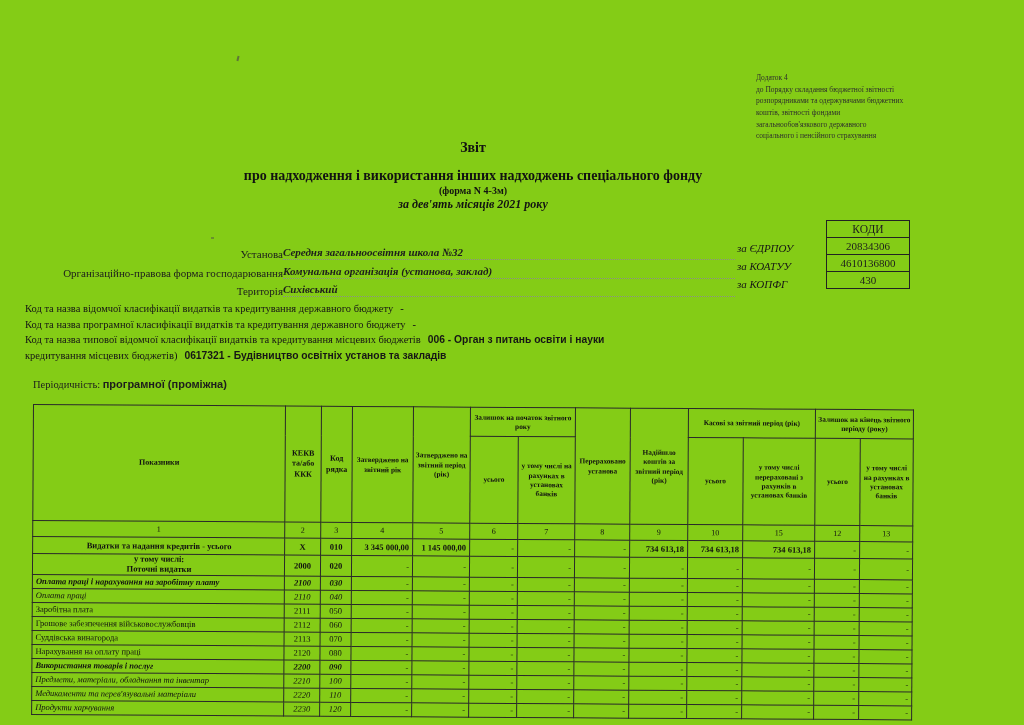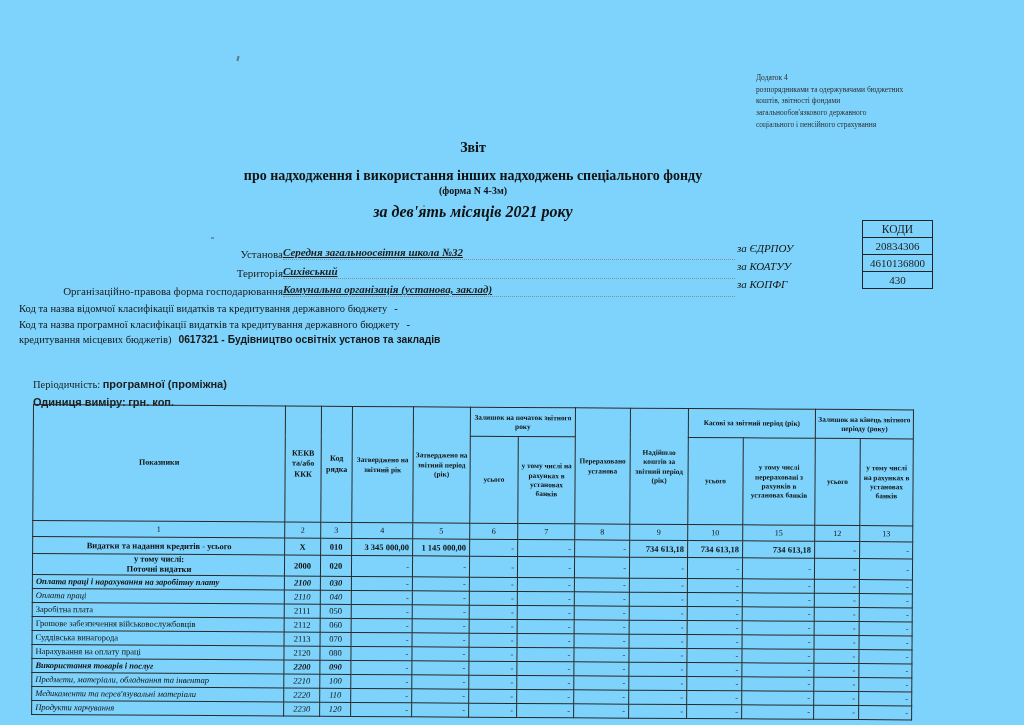--- a/index.html
+++ b/index.html
@@ -3,47 +3,47 @@
 <meta charset="utf-8">
 <style>
   html,body{margin:0;padding:0;}
   body{
     width:1024px;height:725px;
     background:#ffffff;
     font-family:"Liberation Serif", serif;
     color:#1d1d1d;
     overflow:hidden;
   }
-  .page{position:relative;width:1024px;height:725px;background:#7dd3fc;overflow:hidden;}
+  .page{position:relative;width:1024px;height:725px;background:#84cc16;overflow:hidden;}
 
   
   .appendix{position:absolute;left:756px;top:72px;width:255px;font-size:7.5px;line-height:1.55;color:#2e2e2e;}
 
   
   .title-block{position:absolute;left:33px;top:140px;width:880px;text-align:center;color:#121212;}
   .t1{font-size:14px;font-weight:bold;}
   .t2{font-size:14px;font-weight:bold;margin-top:12px;}
   .t3{font-size:10px;font-weight:bold;margin-top:1px;}
-  .t4{font-size:16px;font-weight:bold;font-style:italic;margin-top:7px;}
+  .t4{font-size:12px;font-weight:bold;font-style:italic;margin-top:1px;}
 
   
   .codes-labels{position:absolute;left:737px;top:240px;width:84px;font-size:11px;color:#161616;font-style:italic;}
   .code-label{height:18px;line-height:16px;}
-  .codes-box{position:absolute;left:862px;top:220px;width:71px;}
+  .codes-box{position:absolute;left:826px;top:220px;width:84px;}
   .codes-header{border:1.5px solid #222;height:16px;line-height:16px;text-align:center;font-size:11.5px;}
   .code-value{border:1.5px solid #222;border-top:none;height:16px;line-height:16px;text-align:center;font-size:11px;}
 
   
   .org-info{position:absolute;left:33px;top:246px;width:885px;font-size:11px;}
   .org-row{height:18.5px;white-space:nowrap;}
   .org-label{display:inline-block;width:250px;vertical-align:bottom;text-align:right;}
-  .org-value{display:inline-block;width:452px;font-weight:bold;font-style:italic;border-bottom:1px dotted #8d8d8d;vertical-align:bottom;padding-bottom:1px;text-decoration:underline;}
-
-  
-  .cls-lines{position:absolute;left:19px;top:301px;font-size:10.5px;line-height:15.6px;width:900px;color:#161616;}
+  .org-value{display:inline-block;width:452px;font-weight:bold;font-style:italic;border-bottom:1px dotted #8d8d8d;vertical-align:bottom;padding-bottom:1px;}
+
+  
+  .cls-lines{position:absolute;left:25px;top:301px;font-size:10.5px;line-height:15.6px;width:900px;color:#161616;}
   .cls-value{margin-left:7px;font-weight:bold;}
   .cls-bold{font-family:"Liberation Sans", sans-serif;font-weight:bold;font-size:10.3px;}
 
   
   .meta{position:absolute;left:33px;top:376px;font-size:10.5px;line-height:16.5px;}
   .meta .sansb{font-family:"Liberation Sans", sans-serif;font-weight:bold;font-size:11px;}
 
   
   .table-wrap{position:absolute;left:33px;top:404px;transform:rotate(0.35deg);transform-origin:0 0;}
   table{border-collapse:collapse;width:880px;table-layout:fixed;font-size:8.5px;color:#111;border:1.5px solid #161616;}
@@ -70,20 +70,21 @@
   .speck.s2{left:211px;top:237px;width:3px;height:2px;opacity:.45;}
   .speck.s3{left:423px;top:205px;width:2px;height:2px;opacity:.4;}
 </style>
 </head>
 <body>
 
 <div class="page">
 
   <div class="appendix">
       <div class="ap-line">Додаток 4</div>
+      <div class="ap-line">до Порядку складання бюджетної звітності</div>
       <div class="ap-line">розпорядниками та одержувачами бюджетних</div>
       <div class="ap-line">коштів, звітності фондами</div>
       <div class="ap-line">загальнообов'язкового державного</div>
       <div class="ap-line">соціального і пенсійного страхування</div>
     </div>
 
   <div class="title-block">
     <div class="t1">Звіт</div>
     <div class="t2">про надходження і використання інших надходжень спеціального фонду</div>
     <div class="t3">(форма N 4-3м)</div>
@@ -99,38 +100,35 @@
     <div class="codes-header">КОДИ</div>
     <div>
         <div class="code-value">20834306</div>
         <div class="code-value">4610136800</div>
         <div class="code-value">430</div>
       </div>
   </div>
 
   <div class="org-info">
       <div class="org-row"><span class="org-label">Установа</span><span class="org-value">Середня загальноосвітня школа №32</span></div>
+      <div class="org-row"><span class="org-label">Організаційно-правова форма господарювання</span><span class="org-value">Комунальна організація (установа, заклад)</span></div>
       <div class="org-row"><span class="org-label">Територія</span><span class="org-value">Сихівський</span></div>
-      <div class="org-row"><span class="org-label">Організаційно-правова форма господарювання</span><span class="org-value">Комунальна організація (установа, заклад)</span></div>
     </div>
 
   <div class="cls-lines">
       <div class="cls-line"><span class="cls-label">Код та назва відомчої класифікації видатків та кредитування державного бюджету</span><span class="cls-value">-</span></div>
       <div class="cls-line"><span class="cls-label">Код та назва програмної класифікації видатків та кредитування державного бюджету</span><span class="cls-value">-</span></div>
+      <div class="cls-line"><span class="cls-label">Код та назва типової відомчої класифікації видатків та кредитування місцевих бюджетів</span><span class="cls-value cls-bold">006 - Орган з питань освіти і науки</span></div>
       <div class="cls-line"><span class="cls-label">кредитування місцевих бюджетів)</span><span class="cls-value cls-bold">0617321 - Будівництво освітніх установ та закладів</span></div>
     </div>
 
   <div class="meta">
     <div>
       <span>Періодичність:</span>
       <span class="sansb">програмної (проміжна)</span>
-    </div>
-    <div>
-      <span class="sansb">Одиниця виміру:</span>
-      <span class="sansb">грн. коп.</span>
     </div>
   </div>
 
   <div class="table-wrap">
     <table>
       <colgroup>
         <col style="width:252px">
           <col style="width:36px">
           <col style="width:31px">
         <col style="width:61px">

